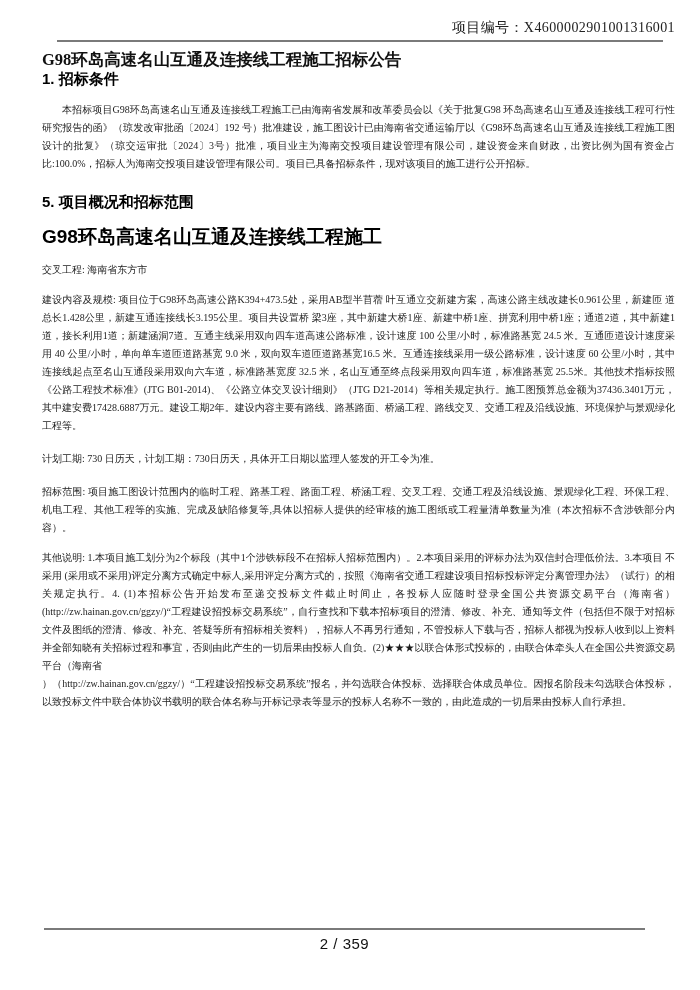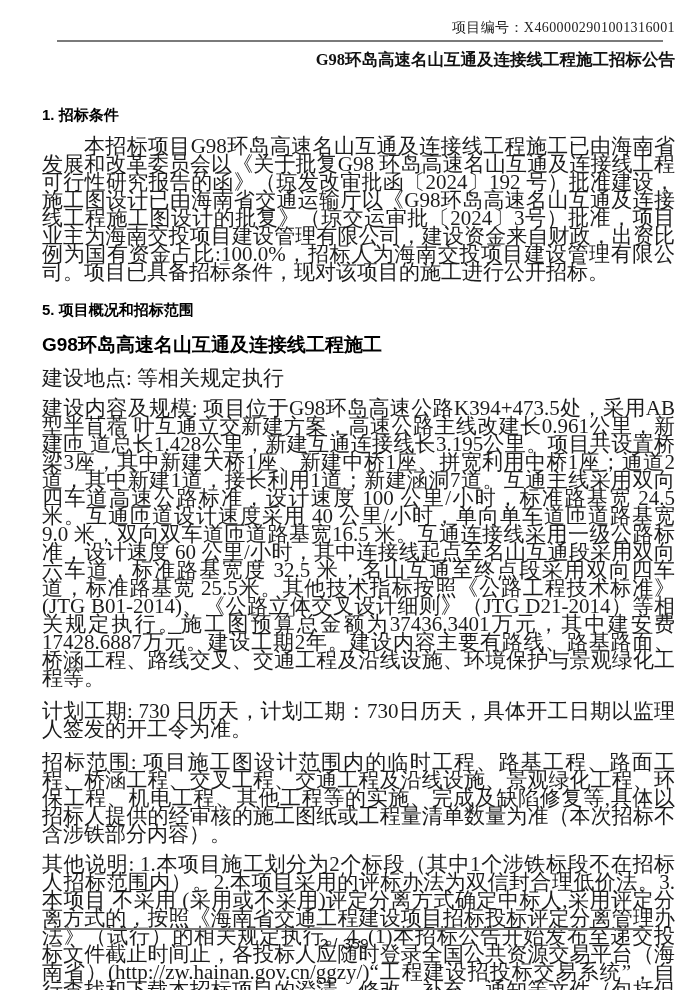--- a/index.html
+++ b/index.html
@@ -29,42 +29,42 @@
     border: none;
     border-top: 2px solid #7a7a7a;
     margin: 4px 12px 0 15px;
     height: 0;
   }
   .doc-title {
     margin-top: 8px;
     font-size: 16.5px;
     line-height: 20px;
     font-weight: bold;
-    text-align: right;
+    text-align: left;
     color: #111111;
   }
   .sec-heading {
     font-family: "Liberation Sans", "DejaVu Sans", sans-serif;
     font-size: 15px;
     line-height: 18px;
     font-weight: bold;
     color: #000000;
   }
-  .sec-heading.s1 { margin-top: 36px; }
+  .sec-heading.s1 { }
   .sec-heading.s2 { margin-top: 20px; }
   .sub-heading {
     font-family: "Liberation Sans", "DejaVu Sans", sans-serif;
     font-size: 19px;
     line-height: 18px;
     font-weight: bold;
     color: #000000;
     margin-top: 17px;
   }
   .para {
-    font-size: 21px;
+    font-size: 10px;
     line-height: 18px;
     text-align: justify;
     color: #1c1c1c;
     margin-top: 15px;
   }
   .para.first-indent { text-indent: 2em; margin-top: 13px; }
   .para.tight { margin-top: 12px; }
   .para.prewrap { white-space: pre-wrap; }
   .footer {
     position: absolute;
@@ -100,21 +100,21 @@
   <div class="doc-title">G98环岛高速名山互通及连接线工程施工招标公告</div>
 
   <div class="sec-heading s1">1. 招标条件</div>
 
   <p class="para first-indent">本招标项目G98环岛高速名山互通及连接线工程施工已由海南省发展和改革委员会以《关于批复G98 环岛高速名山互通及连接线工程可行性研究报告的函》（琼发改审批函〔2024〕192 号）批准建设，施工图设计已由海南省交通运输厅以《G98环岛高速名山互通及连接线工程施工图设计的批复》（琼交运审批〔2024〕3号）批准，项目业主为海南交投项目建设管理有限公司，建设资金来自财政，出资比例为国有资金占比:100.0%，招标人为海南交投项目建设管理有限公司。项目已具备招标条件，现对该项目的施工进行公开招标。</p>
 
   <div class="sec-heading s2">5. 项目概况和招标范围</div>
 
   <div class="sub-heading">G98环岛高速名山互通及连接线工程施工</div>
 
-  <p class="para">建设地点: 等相关规定执行</p>
+  <p class="para">交叉工程: 海南省东方市</p>
 
   <p class="para tight">建设内容及规模: 项目位于G98环岛高速公路K394+473.5处，采用AB型半苜蓿 叶互通立交新建方案，高速公路主线改建长0.961公里，新建匝 道总长1.428公里，新建互通连接线长3.195公里。项目共设置桥 梁3座，其中新建大桥1座、新建中桥1座、拼宽利用中桥1座；通道2道，其中新建1道，接长利用1道；新建涵洞7道。互通主线采用双向四车道高速公路标准，设计速度 100 公里/小时，标准路基宽 24.5 米。互通匝道设计速度采用 40 公里/小时，单向单车道匝道路基宽 9.0 米，双向双车道匝道路基宽16.5 米。互通连接线采用一级公路标准，设计速度 60 公里/小时，其中连接线起点至名山互通段采用双向六车道，标准路基宽度 32.5 米，名山互通至终点段采用双向四车道，标准路基宽 25.5米。其他技术指标按照《公路工程技术标准》(JTG B01-2014)、《公路立体交叉设计细则》（JTG D21-2014）等相关规定执行。施工图预算总金额为37436.3401万元，其中建安费17428.6887万元。建设工期2年。建设内容主要有路线、路基路面、桥涵工程、路线交叉、交通工程及沿线设施、环境保护与景观绿化工程等。</p>
 
 
   <p class="para">计划工期: 730 日历天，计划工期：730日历天，具体开工日期以监理人签发的开工令为准。</p>
 
   <p class="para">招标范围: 项目施工图设计范围内的临时工程、路基工程、路面工程、桥涵工程、交叉工程、交通工程及沿线设施、景观绿化工程、环保工程、机电工程、其他工程等的实施、完成及缺陷修复等,具体以招标人提供的经审核的施工图纸或工程量清单数量为准（本次招标不含涉铁部分内容）。</p>
 
   <p class="para tight prewrap">其他说明: 1.本项目施工划分为2个标段（其中1个涉铁标段不在招标人招标范围内）。2.本项目采用的评标办法为双信封合理低价法。3.本项目 不采用 (采用或不采用)评定分离方式确定中标人,采用评定分离方式的，按照《海南省交通工程建设项目招标投标评定分离管理办法》（试行）的相关规定执行。4. (1)本招标公告开始发布至递交投标文件截止时间止，各投标人应随时登录全国公共资源交易平台（海南省）(http://zw.hainan.gov.cn/ggzy/)“工程建设招投标交易系统”，自行查找和下载本招标项目的澄清、修改、补充、通知等文件（包括但不限于对招标文件及图纸的澄清、修改、补充、答疑等所有招标相关资料），招标人不再另行通知，不管投标人下载与否，招标人都视为投标人收到以上资料并全部知晓有关招标过程和事宜，否则由此产生的一切后果由投标人自负。(2)★★★以联合体形式投标的，由联合体牵头人在全国公共资源交易平台（海南省
 ）（http://zw.hainan.gov.cn/ggzy/）“工程建设招投标交易系统”报名，并勾选联合体投标、选择联合体成员单位。因报名阶段未勾选联合体投标，以致投标文件中联合体协议书载明的联合体名称与开标记录表等显示的投标人名称不一致的，由此造成的一切后果由投标人自行承担。</p>

